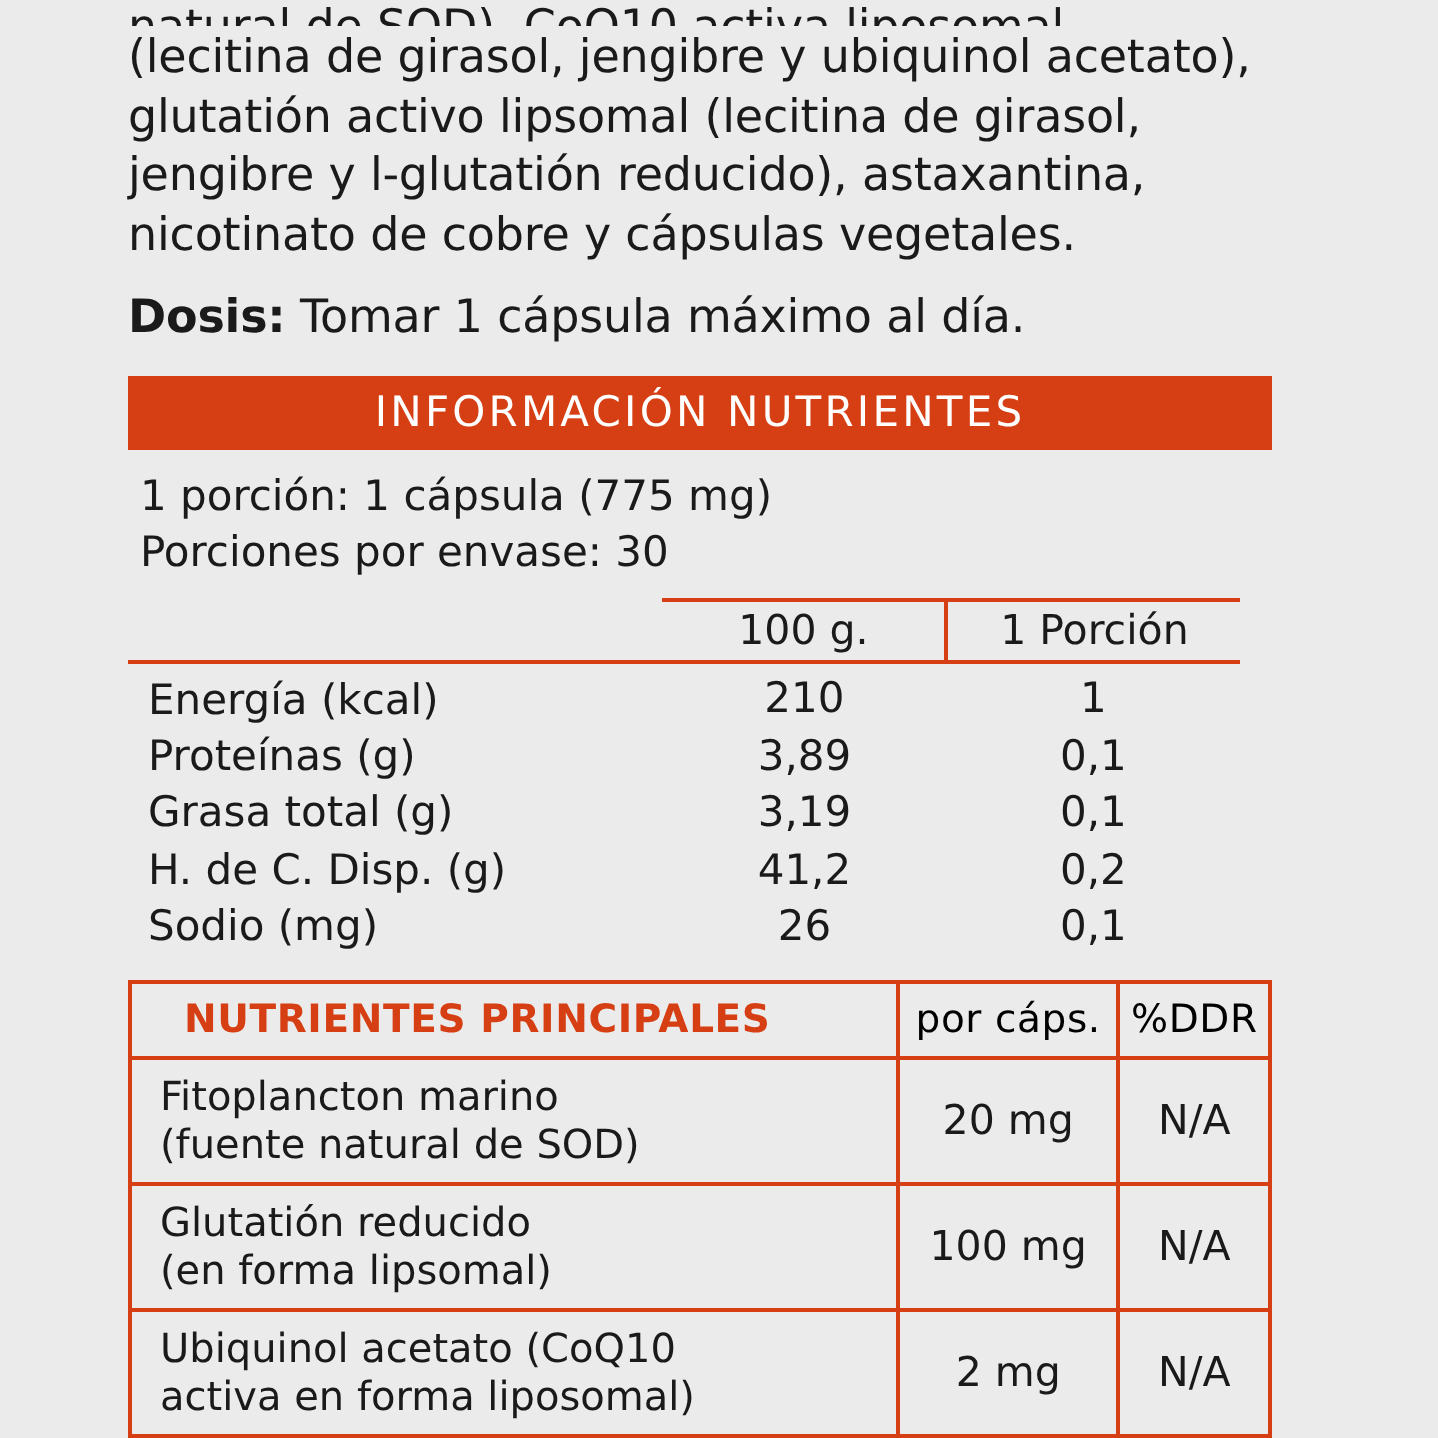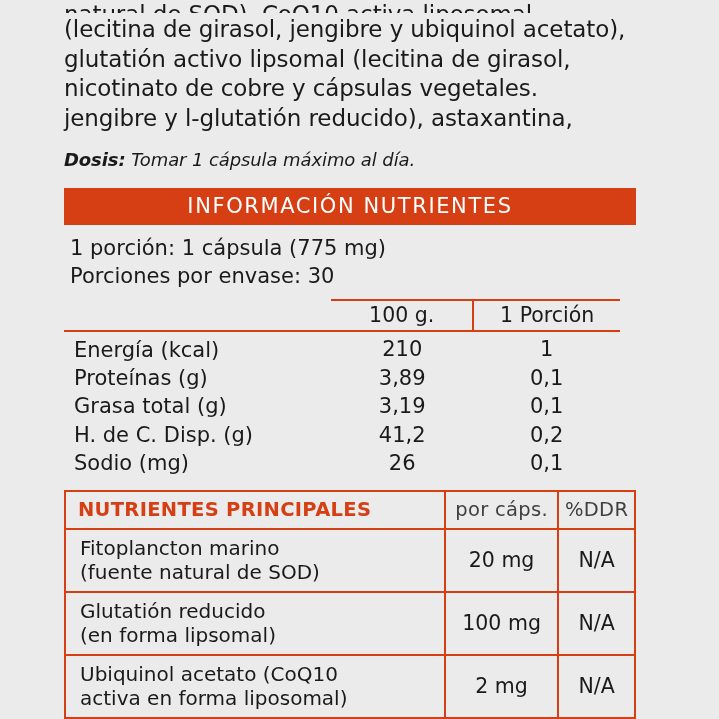--- a/index.html
+++ b/index.html
@@ -32,25 +32,24 @@
   .ingredients .clipped-line {
     display: block;
     height: 13px;
     overflow: hidden;
     line-height: 29.5px;
     margin-bottom: 2px;
   }
   .ingredients .line { display: block; }
 
   .dose {
-    font-size: 18px;
+    font-size: 23px;
     line-height: 29px;
     margin-top: 12px;
     letter-spacing: -0.1px;
-    font-style: italic;
   }
   .dose b { font-weight: bold; }
 
   
   .band {
     margin-top: 14px;
     background: #d63f13;
     color: #ffffff;
     text-align: center;
     font-size: 21px;
@@ -114,29 +113,29 @@
   .princ td {
     border: 2.5px solid #d63f13;
     padding: 0;
   }
   .princ .headrow td {
     color: #d63f13;
     font-weight: bold;
     letter-spacing: 0.3px;
   }
   .princ .headrow td.t1 {
-    padding: 6px 0 7px 12px;
+    padding: 6px 0 7px 26px;
     font-size: 19.5px;
     text-align: left;
   }
   .princ .headrow td.t2, .princ .headrow td.t3 {
     text-align: center;
     font-size: 19.5px;
     font-weight: normal;
-    color: #404040;
+    color: #000000;
     padding: 6px 0 7px 0;
   }
   .princ td.name {
     padding: 6px 0 7px 14px;
     font-size: 20px;
     line-height: 24px;
     text-align: left;
   }
   .princ td.amt, .princ td.ddr {
     text-align: center;
@@ -148,22 +147,22 @@
 </style>
 </head>
 <body>
 
 <div class="page">
 
   <div class="ingredients">
     <span class="clipped-line">natural de SOD), CoQ10 activa liposomal</span>
     <span class="line">(lecitina de girasol, jengibre y ubiquinol acetato),</span>
     <span class="line">glutatión activo lipsomal (lecitina de girasol,</span>
+    <span class="line">jengibre y l-glutatión reducido), astaxantina,</span>
     <span class="line">nicotinato de cobre y cápsulas vegetales.</span>
-    <span class="line">jengibre y l-glutatión reducido), astaxantina,</span>
   </div>
 
   <div class="dose">
     <b>Dosis:</b><span> Tomar 1 cápsula máximo al día.</span>
   </div>
 
   <div class="band">INFORMACIÓN NUTRIENTES</div>
 
   <div class="serving">
     <div>1 porción: 1 cápsula (775 mg)</div>

